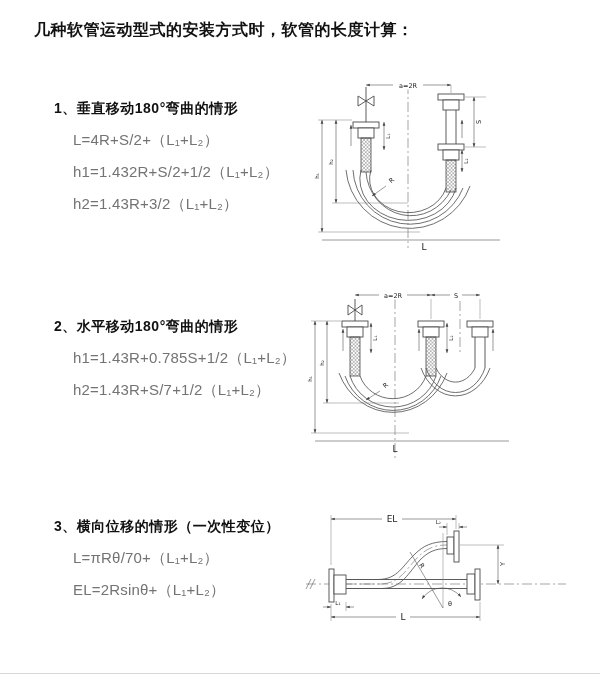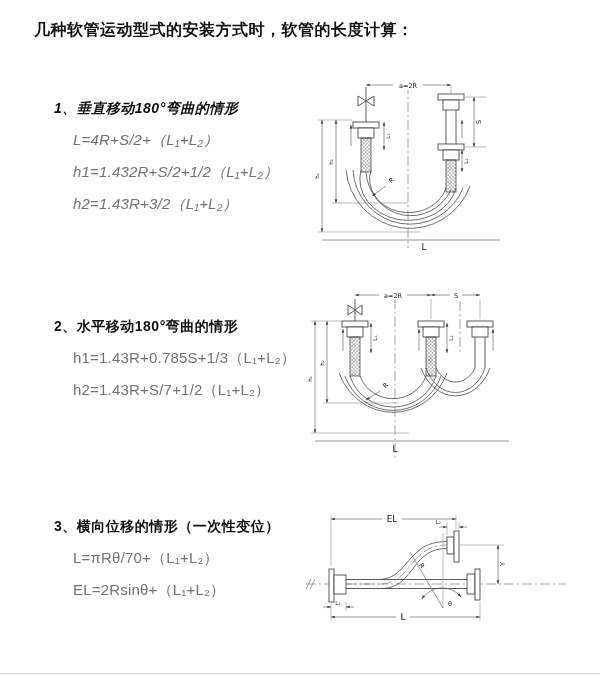--- a/index.html
+++ b/index.html
@@ -7,21 +7,21 @@
     width:600px; height:675px; position:relative;
     background:#ffffff; overflow:hidden;
     font-family:"Liberation Sans", sans-serif;
     color:#1a1a1a;
   }
   .title {
     position:absolute; left:34px; top:20px;
     font-size:16px; font-weight:bold; letter-spacing:0.5px; color:#111;
   }
   .section { position:absolute; left:40px; }
-  #sec1 { top:100px;font-style:italic; }
+  #sec1 { top:100px; }
   #sec2 { top:318px; }
   #sec3 { top:518px; }
   .sec-heading { font-size:14px; font-weight:bold; margin:0 0 13px 14px; letter-spacing:0.5px; color:#111; }
   .formula { font-size:15px; margin:0 0 13px 33px; letter-spacing:0.2px; color:#737373; white-space:nowrap; }
   .diagram { position:absolute; }
   #diag1 { left:308px; top:70px; }
   #diag2 { left:303px; top:283px; }
   #diag3 { left:298px; top:505px; }
   .page-edge { position:absolute; left:0; right:0; bottom:1px; height:1px; background:#d9d9d9; }
 
@@ -44,21 +44,21 @@
 
 <div class="section" id="sec1">
   <p class="sec-heading">1、垂直移动180°弯曲的情形</p>
   <p class="formula">L=4R+S/2+（L₁+L₂）</p>
   <p class="formula">h1=1.432R+S/2+1/2（L₁+L₂）</p>
   <p class="formula">h2=1.43R+3/2（L₁+L₂）</p>
 </div>
 
 <div class="section" id="sec2">
   <p class="sec-heading">2、水平移动180°弯曲的情形</p>
-  <p class="formula">h1=1.43R+0.785S+1/3（L₁+L₂）</p>
+  <p class="formula">h1=1.43R+0.785S+1/2（L₁+L₂）</p>
   <p class="formula">h2=1.43R+S/7+1/2（L₁+L₂）</p>
 </div>
 
 <div class="section" id="sec3">
   <p class="sec-heading">3、横向位移的情形（一次性变位）</p>
   <p class="formula">L=πRθ/70+（L₁+L₂）</p>
   <p class="formula">EL=2Rsinθ+（L₁+L₂）</p>
 </div>
 
 <svg class="diagram" id="diag1" width="272" height="187" viewBox="0 0 272 187">

